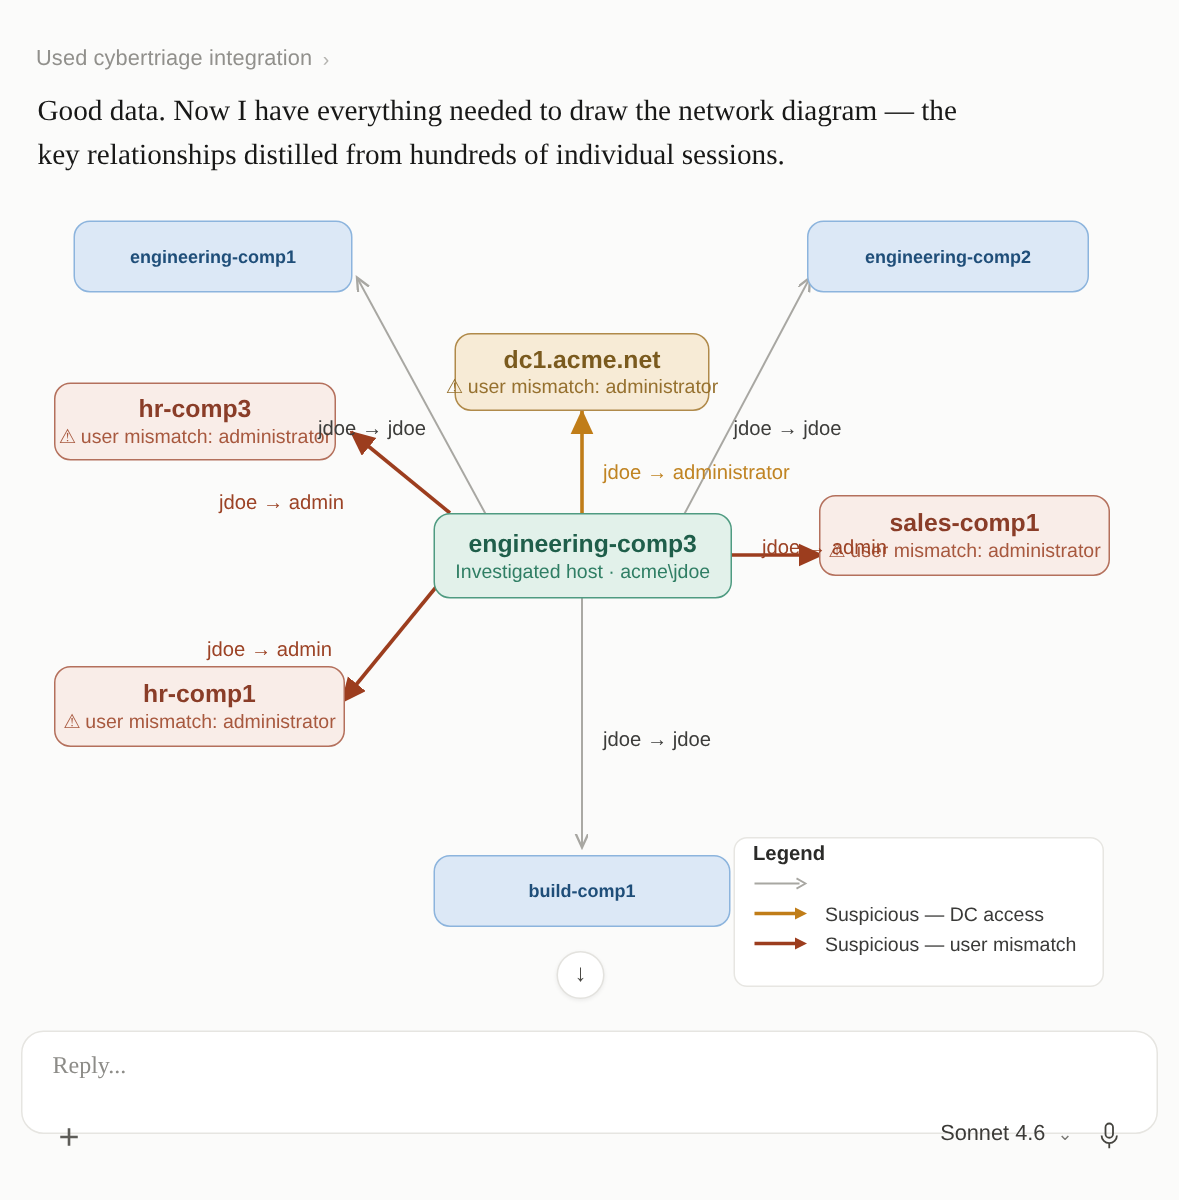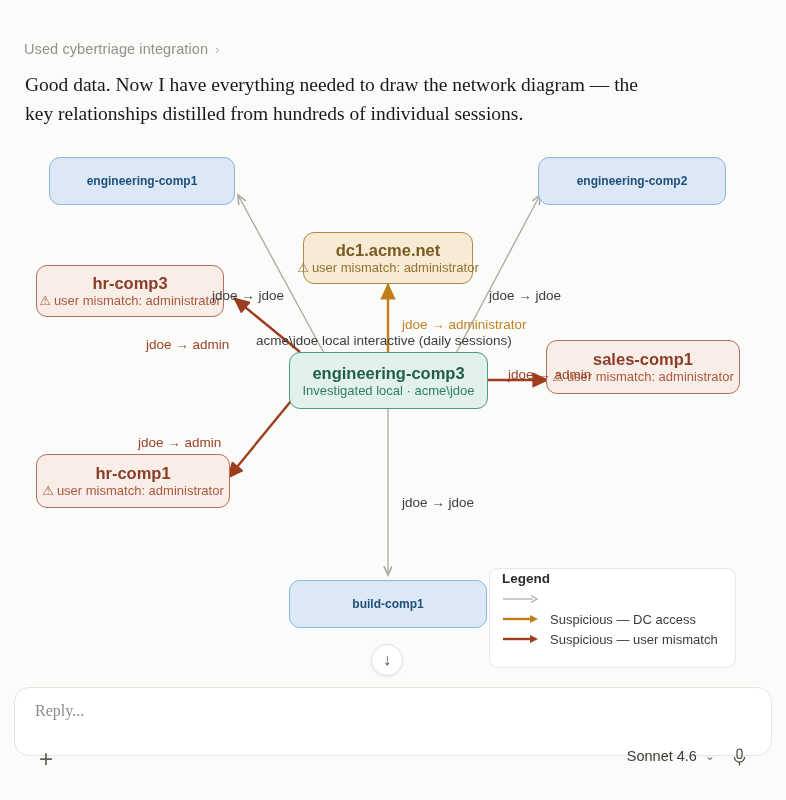--- a/index.html
+++ b/index.html
@@ -4,21 +4,21 @@
 <style>
   * { box-sizing: border-box; margin:0; padding:0; }
   html,body { width:786px; height:800px; }
   body {
     background:#fbfbfa;
     font-family:"Liberation Sans", sans-serif;
     color:#1f1f1e;
     position:relative;
     overflow:hidden;
   }
-  .chat { position:absolute; left:0; top:10px; width:786px; height:683px; background:#fbfbfa; }
+  .chat { position:absolute; left:0; top:0; width:786px; height:683px; background:#fbfbfa; }
 
   .breadcrumb {
     position:absolute; left:24px; top:31px;
     font-size:14.5px; color:#91908c; letter-spacing:.1px;
     display:flex; align-items:center; gap:7px;
   }
   .breadcrumb .chev { font-size:13px; color:#b4b3af; }
 
   .para {
     position:absolute; left:25px; top:60px; width:640px;
@@ -153,34 +153,33 @@
     <div class="nodebox n-red" style="left:546px; top:200px; width:194px; height:54px;">
       <div class="ntitle">sales-comp1</div>
       <div class="nsub">
         <span>⚠</span>
         <span>user mismatch: administrator</span>
       </div>
     </div>
 
     <div class="nodebox n-green" style="left:289px; top:212px; width:199px; height:57px;">
       <div class="ntitle">engineering-comp3</div>
-      <div class="nsub">Investigated local · acme\jdoe</div>
+      <div class="nsub">Investigated host · acme\jdoe</div>
     </div>
 
     <div class="nodebox n-blue" style="left:289px; top:440px; width:198px; height:48px;">
       <div class="ntitle">build-comp1</div>
     </div>
 
     <div class="edgelabel el-gray" style="left:212px; top:148px;">jdoe → jdoe</div>
     <div class="edgelabel el-gray" style="left:489px; top:148px;">jdoe → jdoe</div>
     <div class="edgelabel el-red" style="left:146px; top:197px;">jdoe → admin</div>
     <div class="edgelabel el-red" style="left:138px; top:295px;">jdoe → admin</div>
     <div class="edgelabel el-red" style="left:508px; top:227px;">jdoe → admin</div>
     <div class="edgelabel el-orange" style="left:402px; top:177px;">jdoe → administrator</div>
-    <div class="edgelabel el-gray" style="left:256px; top:193px;">acme\jdoe local interactive (daily sessions)</div>
     <div class="edgelabel el-gray" style="left:402px; top:355px;">jdoe → jdoe</div>
 
   </div>
 
   <div class="legend">
     <div class="legend-title">Legend</div>
 
     <div class="legend-row">
       <svg width="40" height="12">
         <path d="M1,6 L31,6" stroke="#a8a7a2" stroke-width="1.2" fill="none"></path>

